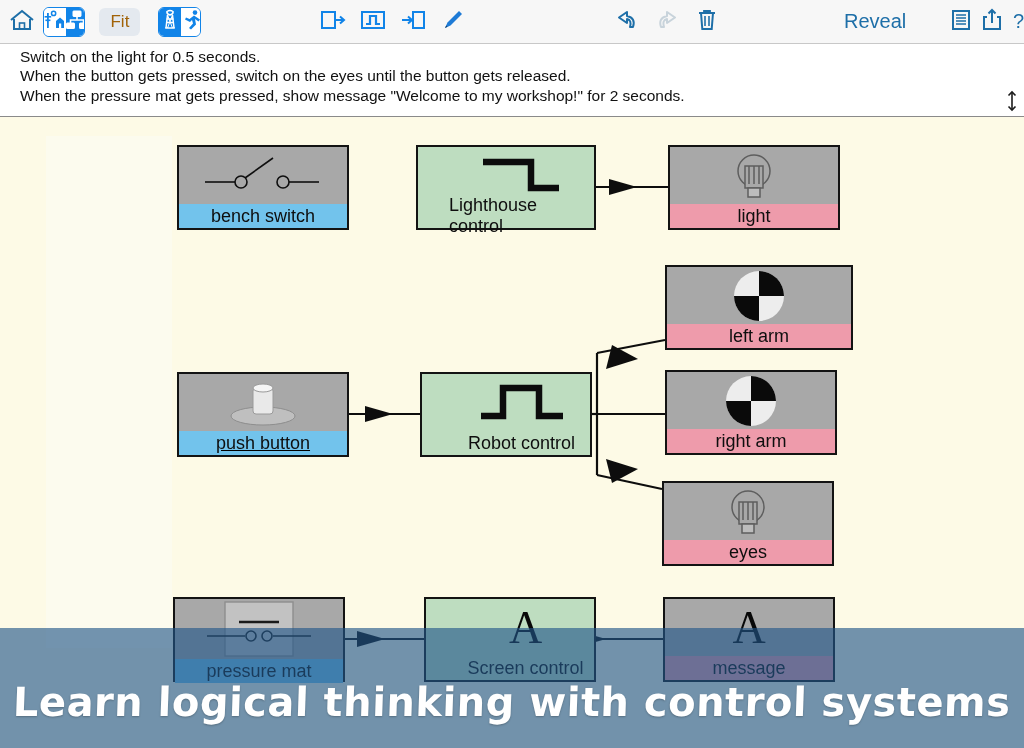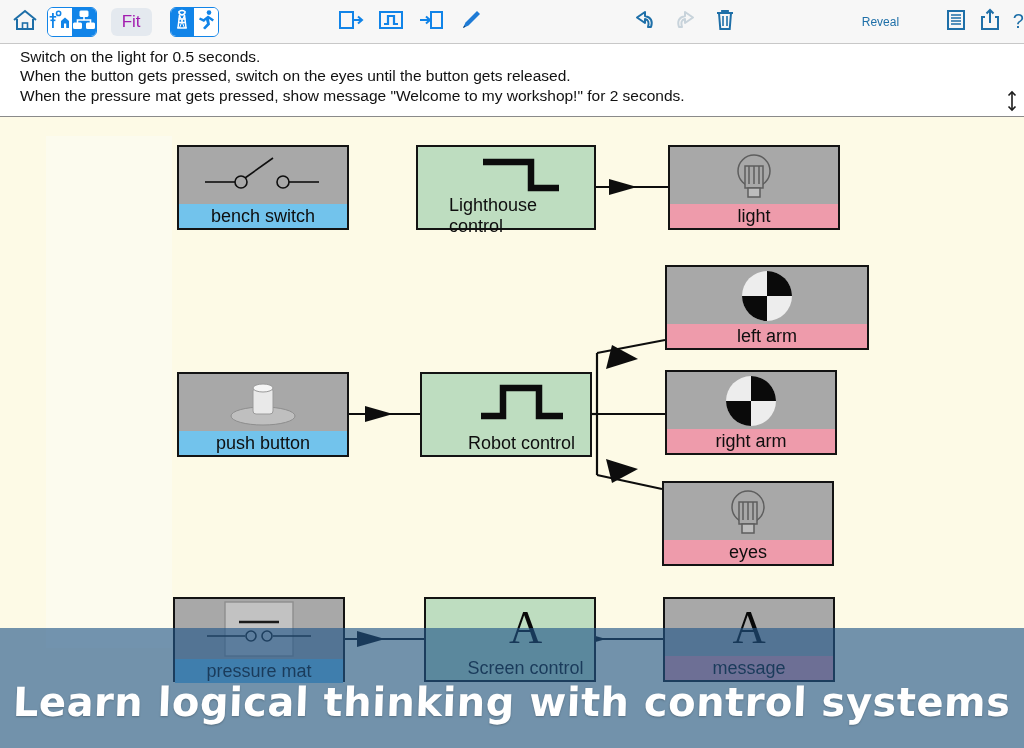--- a/index.html
+++ b/index.html
@@ -30,24 +30,24 @@
   .seg-cell {
     width: 31px; height: 28px;
     display: flex; align-items: center; justify-content: center;
     background: #FFFFFF; cursor: pointer;
   }
   .seg-cell.on { background: #1184E8; }
   .fitbtn {
     height: 28px; padding: 0 11px;
     background: #E4E9EF; border-radius: 6px;
     display: flex; align-items: center; justify-content: center;
-    color: #a21caf; font-size: 17px; cursor: pointer;
+    color: #a16207; font-size: 17px; cursor: pointer;
   }
   .reveal {
-    color: #1E6FA8; font-size: 12px; cursor: pointer;
+    color: #1E6FA8; font-size: 20px; cursor: pointer;
   }
   .qmark { color: #1E6FA8; font-size: 20px; cursor: pointer; }
 
   
   #instructions {
     position: absolute; left: 0; top: 44px;
     width: 1024px; height: 73px;
     background: #FFFFFF;
     border-bottom: 1px solid #8A8A8A;
     padding: 3px 0 0 20px;
@@ -382,34 +382,34 @@
             <path d="M15 16 H33 V38 H15 Z" fill="#A8A8A8"></path>
             <path d="M19 16 V34 M24 16 V34 M29 16 V34"></path>
             <rect x="18" y="38" width="12" height="9" fill="#BDBDBD"></rect>
           </g>
         </svg>
       </span>
     </div>
     <div class="label">light</div>
   </div>
 
-  <div class="block b-output" style="left:665px;top:147px;width:204px;height:85px;">
+  <div class="block b-output" style="left:665px;top:147px;width:188px;height:85px;">
     <div class="body">
       <span>
         <svg class="motor-svg" width="52" height="52" viewBox="0 0 52 52">
           <circle cx="26" cy="26" r="25" fill="#EDEDED"></circle>
           <path d="M26 26 L26 1 A25 25 0 0 1 51 26 Z" fill="#0A0A0A"></path>
           <path d="M26 26 L26 51 A25 25 0 0 1 1 26 Z" fill="#0A0A0A"></path>
         </svg>
       </span>
     </div>
     <div class="label">left arm</div>
   </div>
 
-  <div class="block b-input" style="left:177px;top:254px;width:172px;height:85px;">
+  <div class="block b-input" style="left:177px;top:254px;width:172px;height:85px;text-decoration:underline;">
     <div class="body">
       <span>
         <svg class="btn-svg" width="80" height="54" viewBox="0 0 80 54">
           <ellipse cx="40" cy="40" rx="32" ry="9" fill="#BFBFBF" stroke="#8E8E8E" stroke-width="1"></ellipse>
           <rect x="30" y="12" width="20" height="26" rx="3" fill="#E9E9E9" stroke="#9A9A9A" stroke-width="1"></rect>
           <ellipse cx="40" cy="12" rx="10" ry="4" fill="#F5F5F5" stroke="#9A9A9A" stroke-width="1"></ellipse>
         </svg>
       </span>
     </div>
     <div class="label">push button</div>

